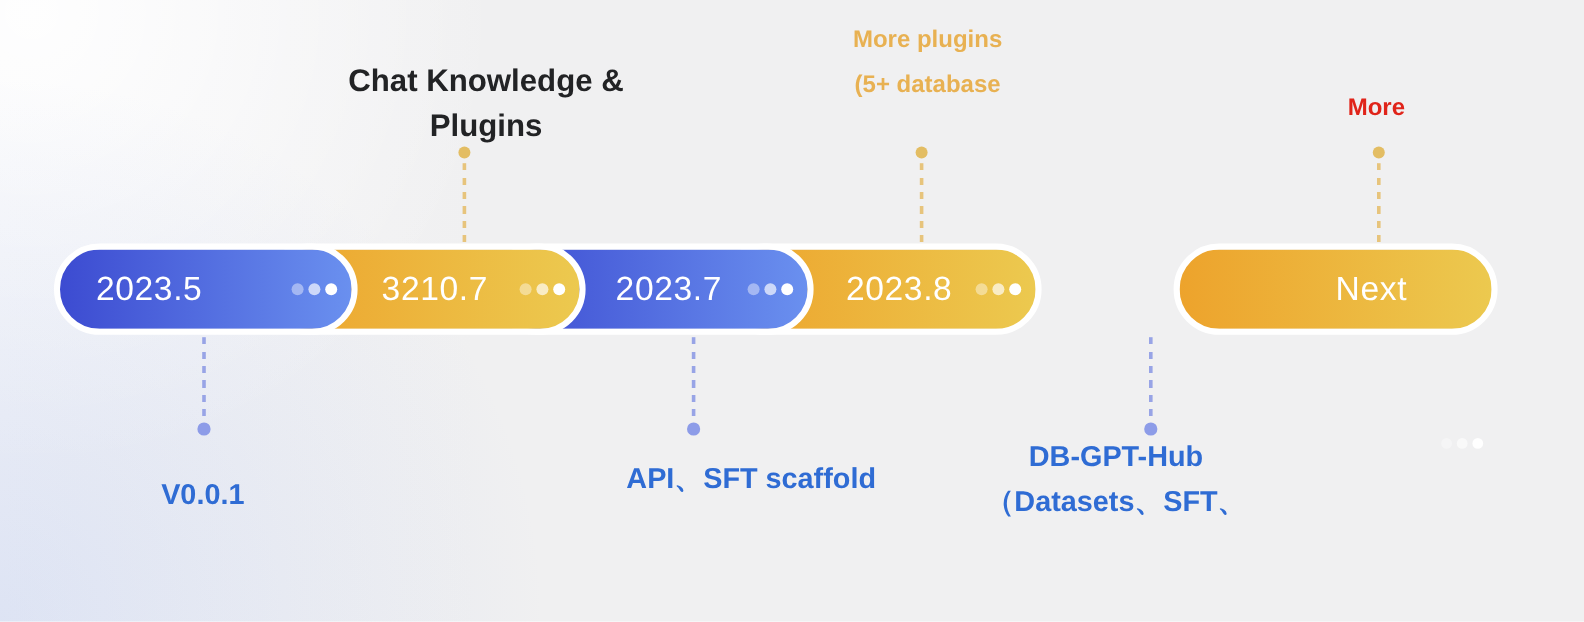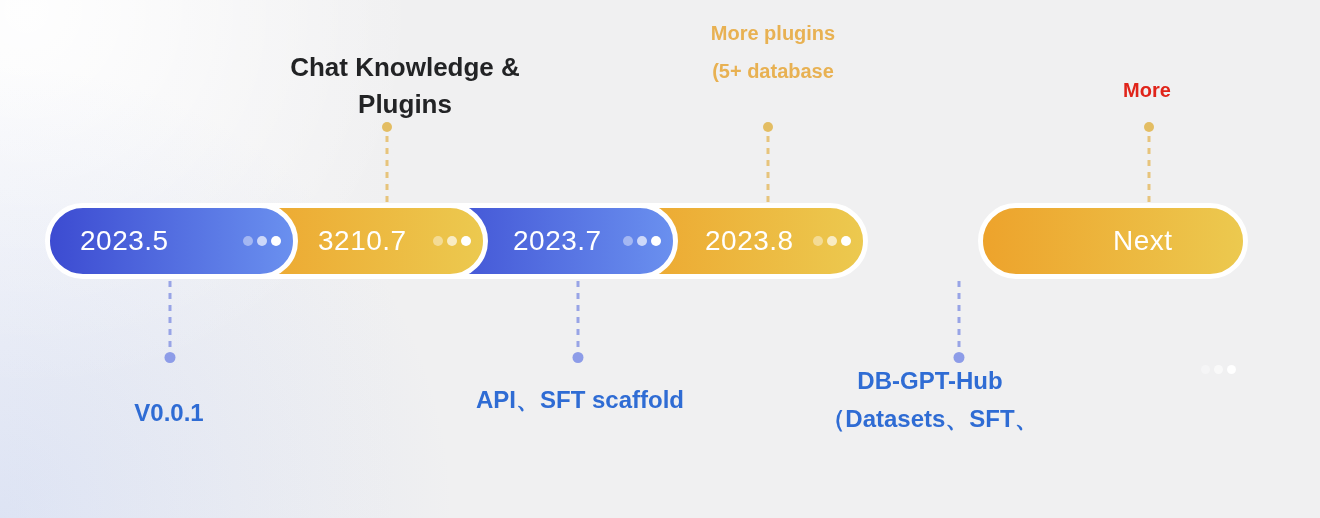--- a/index.html
+++ b/index.html
@@ -41,21 +41,21 @@
     width:11px;height:11px;border-radius:50%;background:#8d9ce8;}
   .connector.down .dash{top:0;bottom:13px;
     background:repeating-linear-gradient(to bottom,#98a4e6 0 6px,rgba(0,0,0,0) 6px 12px);}
   
   .ann{position:absolute;text-align:center;font-weight:bold;white-space:nowrap;}
   .ann .ln{display:block;}
   .ann-chat{left:255px;top:49px;width:300px;font-size:26px;line-height:37px;color:#222325;}
   .ann-plugins{left:643px;top:14px;width:260px;font-size:20px;line-height:38px;color:#e8b152;}
   .ann-more{left:1047px;top:77px;width:200px;font-size:20px;line-height:26px;color:#e0241a;}
   .ann-v001{left:69px;top:384px;width:200px;font-size:24px;line-height:26px;color:#2f6cd4;margin-top:16px;}
-  .ann-api{left:430px;top:387px;width:300px;font-size:24px;line-height:26px;color:#2f6cd4;}
+  .ann-api{left:430px;top:387px;width:300px;font-size:24px;line-height:26px;color:#2f6cd4;text-align:right;}
   .ann-hub{left:780px;top:362px;width:300px;font-size:24px;line-height:38px;color:#2f6cd4;}
   
   .faint-dots{position:absolute;left:1201px;top:365px;display:flex;gap:4px;}
   .faint-dots i{width:9px;height:9px;border-radius:50%;background:#fff;display:block;}
   .faint-dots i:nth-child(1){opacity:.35}
   .faint-dots i:nth-child(2){opacity:.6}
   .faint-dots i:nth-child(3){opacity:.95}
 </style>
 </head>
 <body>

